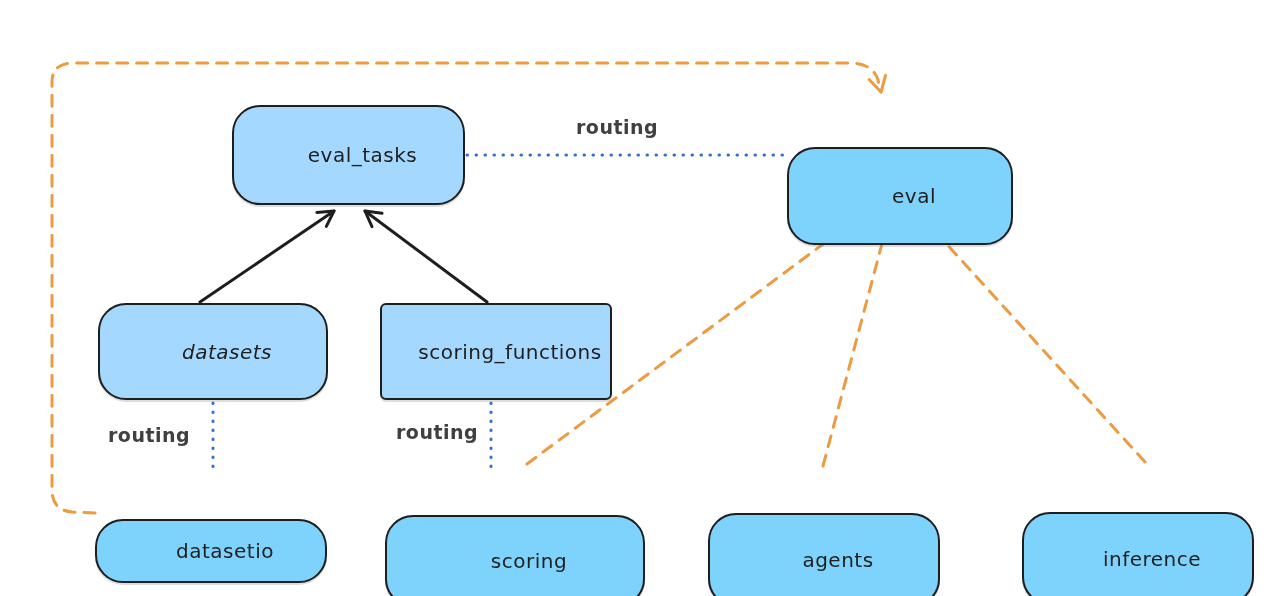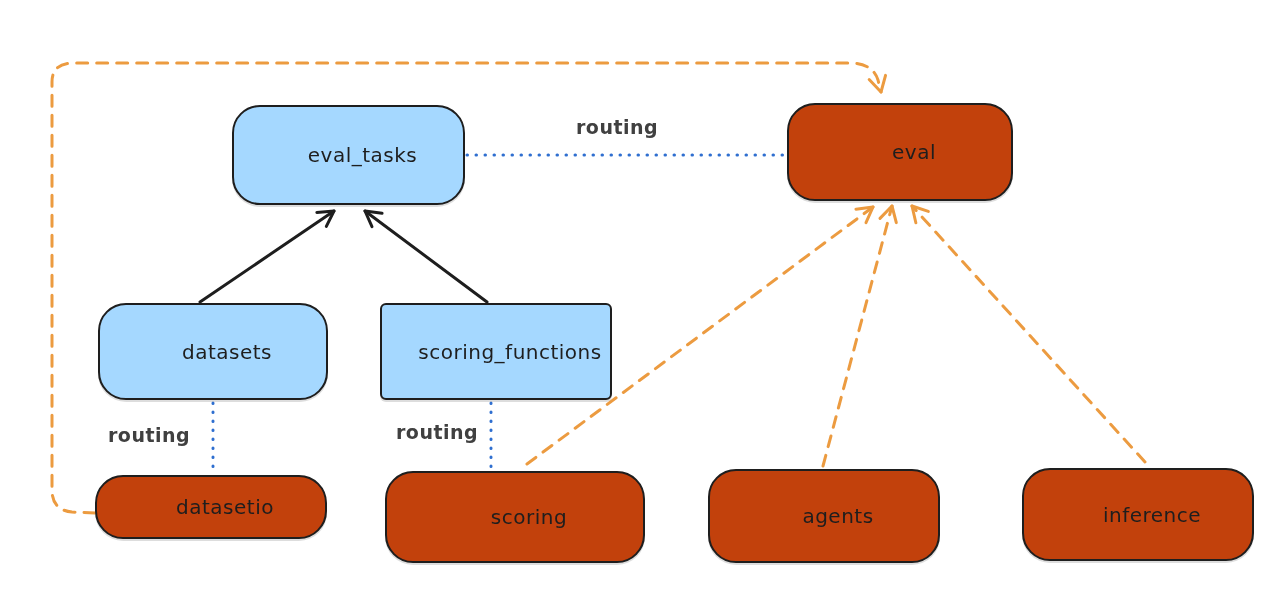--- a/index.html
+++ b/index.html
@@ -30,21 +30,21 @@
     display: flex;
     align-items: center;
     justify-content: center;
     font-size: 20px;
     color: #1e1e1e;
     letter-spacing: 0.5px;
     box-shadow: 0 2px 0 rgba(120,120,120,0.25);
     padding-left: 28px;
   }
   .node.api { background: #a5d8ff; }
-  .node.provider { background: #c2410c; }
+  .node.provider { background: #7dd3fc; margin-top: 44px; }
   .edge-label {
     position: absolute;
     color: #404040;
     font-size: 19px;
     font-weight: 600;
     letter-spacing: 0.5px;
     white-space: nowrap;
   }
   .e-dot {
     fill: none;
@@ -92,21 +92,21 @@
 
     <path class="e-orange" d="M527 464 L873 207" marker-end="url(#arrow-orange)"></path>
     <path class="e-orange" d="M823 466 L892 206" marker-end="url(#arrow-orange)"></path>
     <path class="e-orange" d="M1145 462 L912 206" marker-end="url(#arrow-orange)"></path>
     <path class="e-orange" d="M95 513 L72 512 Q52 510 52 490 L52 82 Q52 63 74 63 L852 63 Q873 64 878 80 L881 92" marker-end="url(#arrow-orange)"></path>
   </svg>
 
   <div class="node api" style="left:232px; top:105px; width:233px; height:100px;">
     <span>eval_tasks</span>
   </div>
-  <div class="node api" style="left:98px; top:303px; width:230px; height:97px;">
+  <div class="node api" style="left:98px; top:303px; width:230px; height:97px;font-style:italic;">
     <span>datasets</span>
   </div>
   <div class="node api" style="left:380px; top:303px; width:232px; height:97px;border-radius:6px;">
     <span>scoring_functions</span>
   </div>
 
   <div class="node provider" style="left:787px; top:103px; width:226px; height:98px;">
     <span>eval</span>
   </div>
   <div class="node provider" style="left:95px; top:475px; width:232px; height:64px;">

